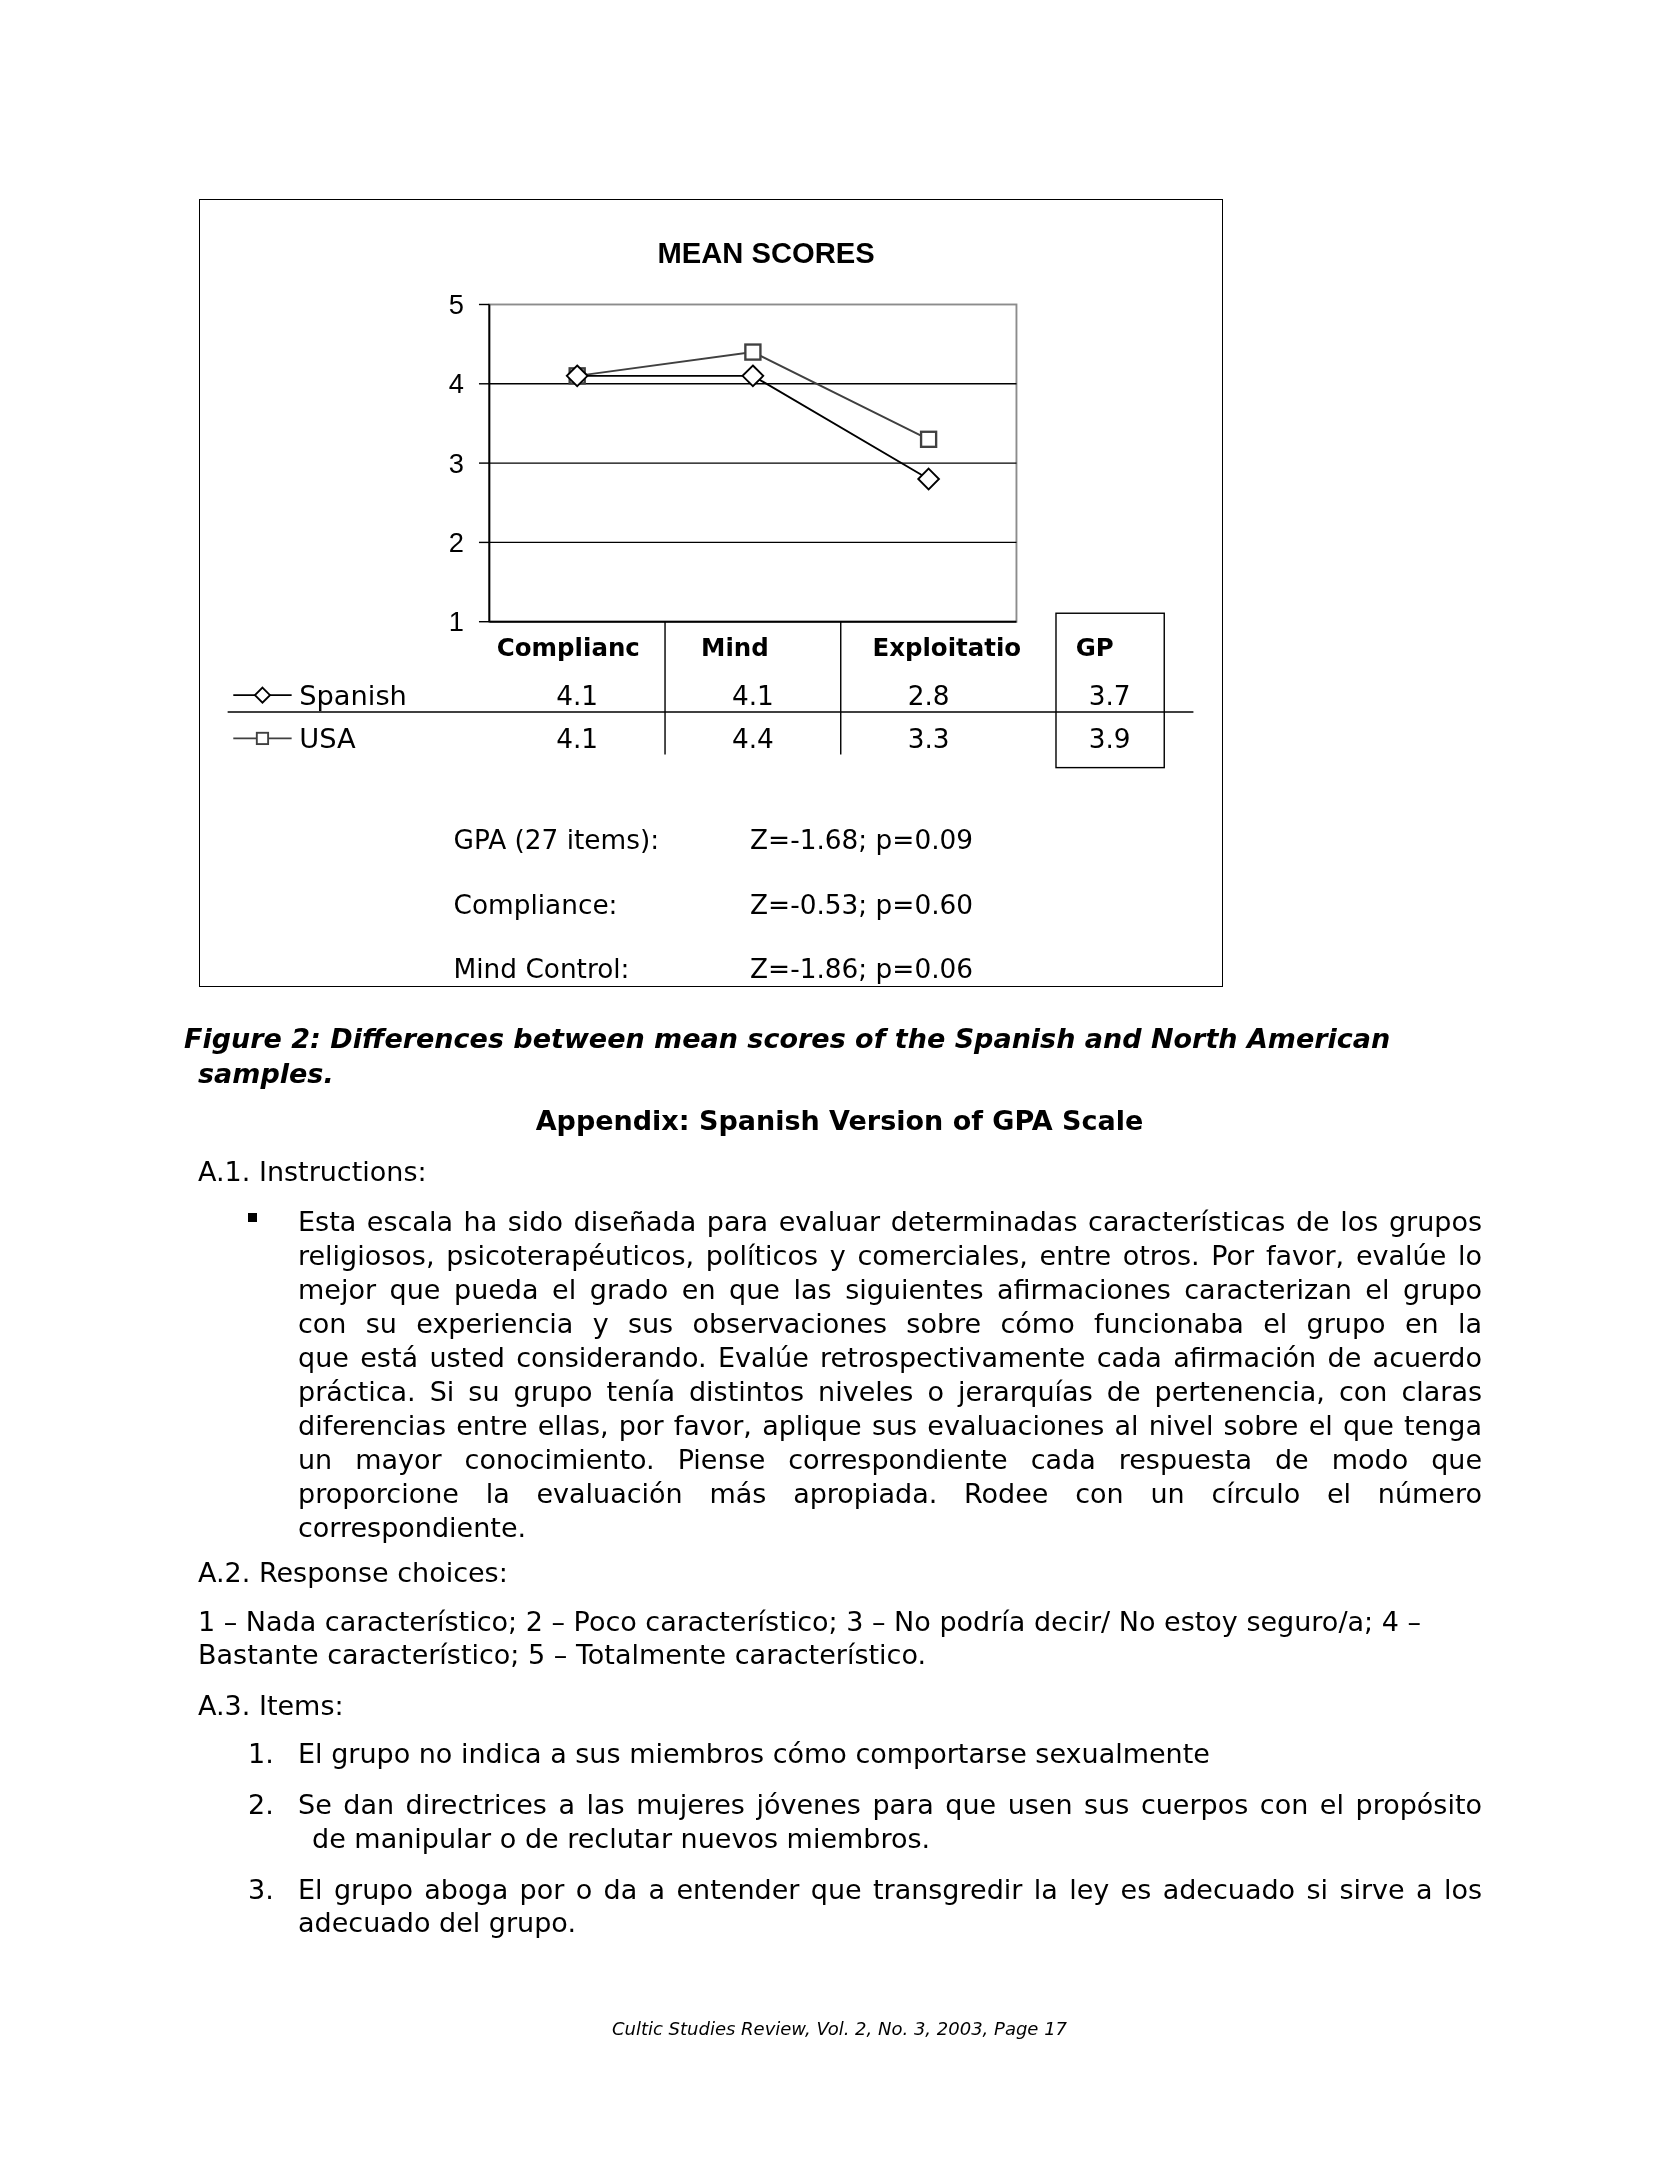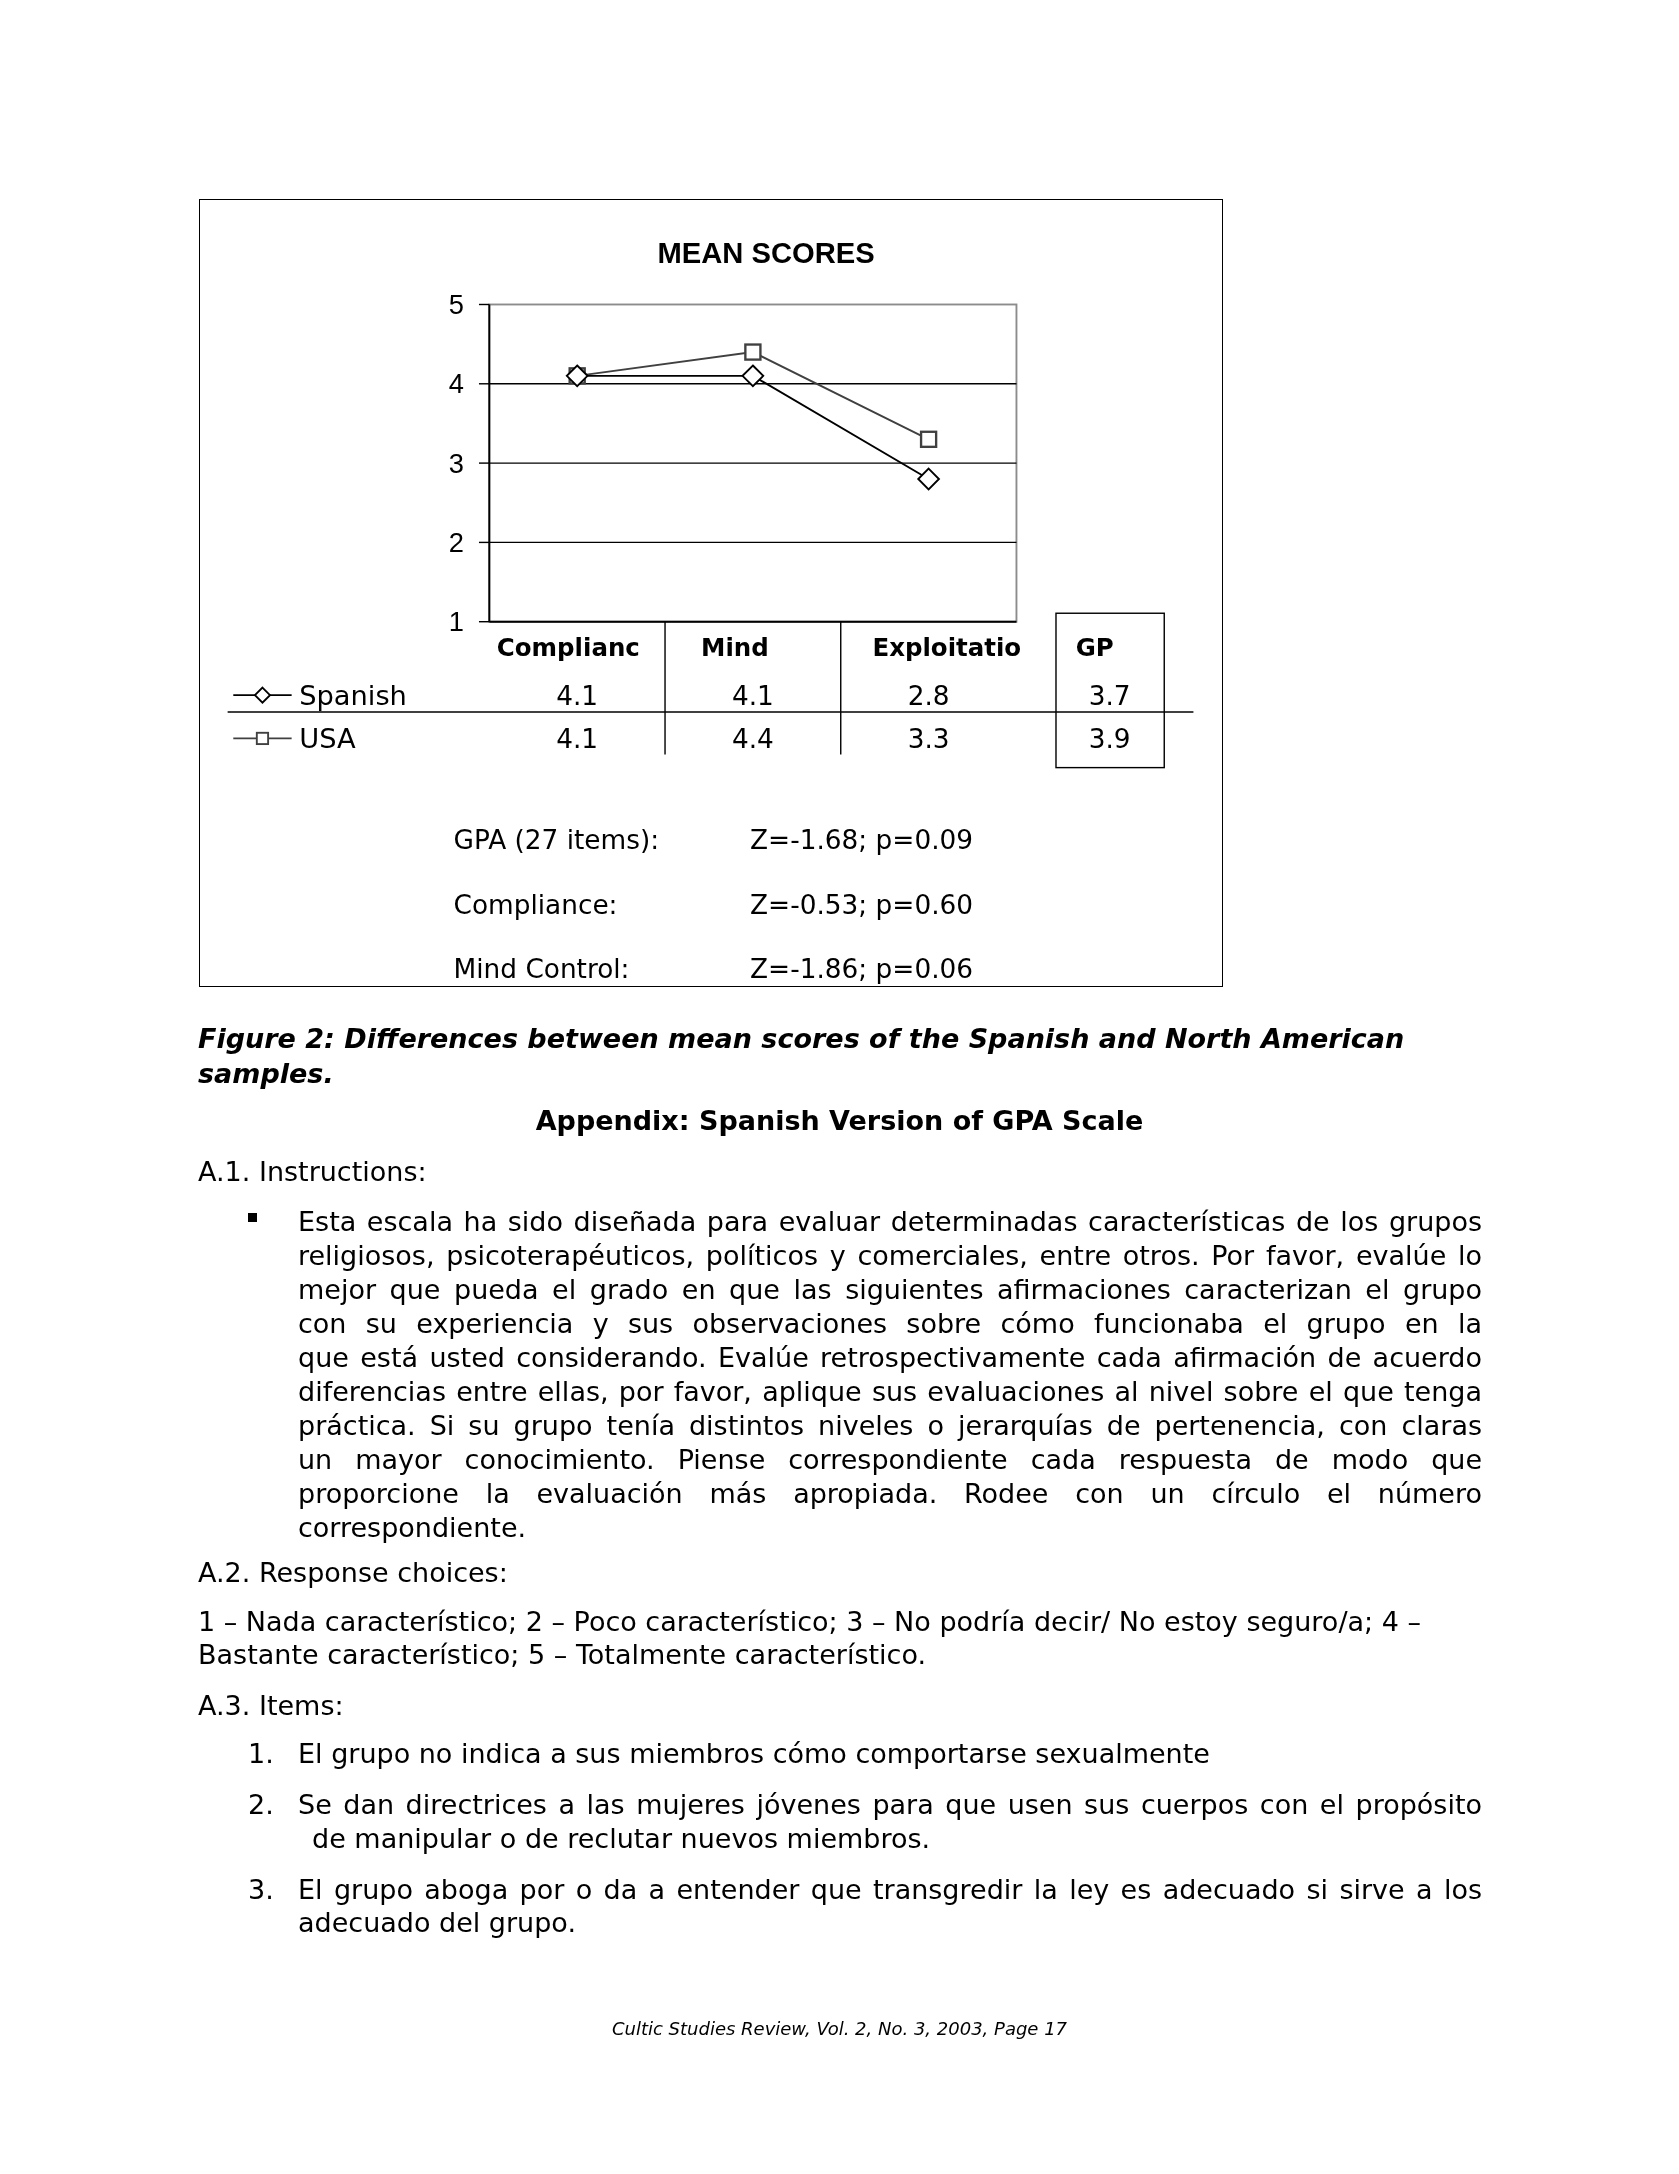--- a/index.html
+++ b/index.html
@@ -80,36 +80,36 @@
         <text x="269" y="689" font-size="28" font-family="DejaVu Sans, sans-serif">GPA (27 items):</text>
         <text x="584" y="689" font-size="28" font-family="DejaVu Sans, sans-serif">Z=-1.68; p=0.09</text>
         <text x="269" y="759" font-size="28" font-family="DejaVu Sans, sans-serif">Compliance:</text>
         <text x="584" y="759" font-size="28" font-family="DejaVu Sans, sans-serif">Z=-0.53; p=0.60</text>
         <text x="269" y="827" font-size="28" font-family="DejaVu Sans, sans-serif">Mind Control:</text>
         <text x="584" y="827" font-size="28" font-family="DejaVu Sans, sans-serif">Z=-1.86; p=0.06</text>
       </g>
   </svg>
 </div>
 
-<div class="abs caption" style="left:198px; top:1021px;">Figure 2: Differences between mean scores of the Spanish and North American</div>
+<div class="abs caption" style="left:184px; top:1021px;">Figure 2: Differences between mean scores of the Spanish and North American</div>
 <div class="abs caption" style="left:198px; top:1056px;">samples.</div>
 
 <div class="abs" style="left:198px; width:1283px; top:1105px; text-align:center; font-weight:bold; font-size:27px;">Appendix: Spanish Version of GPA Scale</div>
 
 <div class="abs bodytext" style="left:198px; top:1155px;">A.1. Instructions:</div>
 
 <div class="abs" style="left:248px; top:1213px; width:9.4px; height:9.4px; background:#000;"></div>
 <div id="a1-bullet" class="abs bodytext justify" style="left:298px; top:1205px; width:1184px;">
     <span class="ln">Esta escala ha sido diseñada para evaluar determinadas características de los grupos</span>
     <span class="ln">religiosos, psicoterapéuticos, políticos y comerciales, entre otros. Por favor, evalúe lo</span>
     <span class="ln">mejor que pueda el grado en que las siguientes afirmaciones caracterizan el grupo</span>
     <span class="ln">con su experiencia y sus observaciones sobre cómo funcionaba el grupo en la</span>
     <span class="ln">que está usted considerando. Evalúe retrospectivamente cada afirmación de acuerdo</span>
+    <span class="ln">práctica. Si su grupo tenía distintos niveles o jerarquías de pertenencia, con claras</span>
     <span class="ln">diferencias entre ellas, por favor, aplique sus evaluaciones al nivel sobre el que tenga</span>
-    <span class="ln">práctica. Si su grupo tenía distintos niveles o jerarquías de pertenencia, con claras</span>
     <span class="ln">un mayor conocimiento. Piense correspondiente cada respuesta de modo que</span>
     <span class="ln">proporcione la evaluación más apropiada. Rodee con un círculo el número</span>
     <span class="ln last">correspondiente.</span>
   </div>
 
 <div class="abs bodytext" style="left:198px; top:1556px;">A.2. Response choices:</div>
 <div class="abs bodytext" style="left:198px; top:1605px;">1 – Nada característico; 2 – Poco característico; 3 – No podría decir/ No estoy seguro/a; 4 –</div>
 <div class="abs bodytext" style="left:198px; top:1638px;">Bastante característico; 5 – Totalmente característico.</div>
 
 <div class="abs bodytext" style="left:198px; top:1689px;">A.3. Items:</div>

